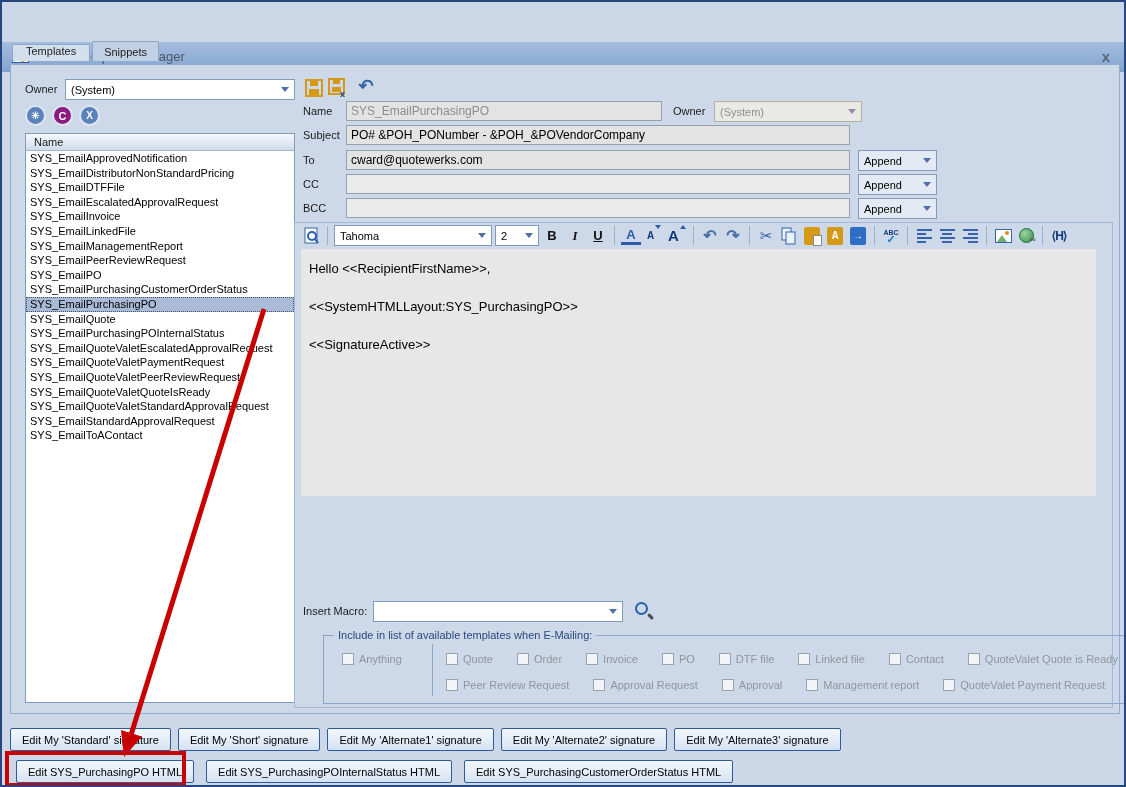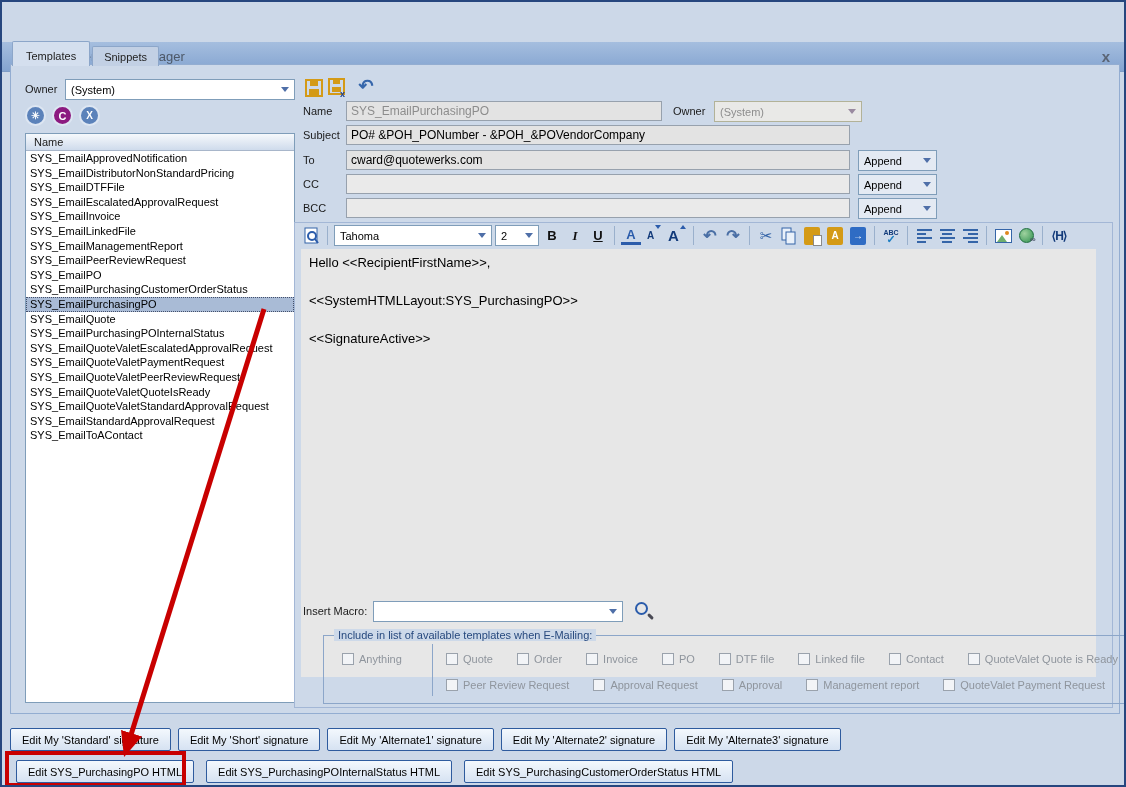--- a/index.html
+++ b/index.html
@@ -10,21 +10,21 @@
   
   .titlebar { height:30px; background:linear-gradient(#a5bedf,#84a4d0);
               display:flex; align-items:center; padding:8px 10px; border-bottom:1px solid #7d9cc6;margin-top:40px;}
   .title-text { font-size:13px; color:#4d5868; margin-left:8px; }
   .close-x { margin-left:auto; color:#5a6474; font-weight:bold; font-size:15px; cursor:default; padding:0 4px;}
 
   
   .tabs { position:absolute; top:39px; left:10px; display:flex; align-items:flex-end; z-index:3;}
   .tab { font-size:11px; padding:4px 11px 3px; border:1px solid #8ca6c9; border-bottom:none;
          background:#c2d0e4; color:#222; border-radius:2px 2px 0 0; margin-right:2px;}
-  .tab.active { background:#d4dfee; padding:8px 13px 4px; }
+  .tab.active { background:#d4dfee; padding:0 13px 4px; }
 
   .tabpage { position:absolute; top:62px; left:8px; width:1110px; height:650px;
              border:1px solid #93add1; background:#cdd9e9; }
 
   
   .lbl { position:absolute; font-size:11px; color:#1a1a1a; }
   .field { position:absolute; height:20px; background:#e3e3e3; border:1px solid #97a1ad;
            font-size:12px; color:#000; padding:2px 4px; overflow:hidden; white-space:nowrap;}
   .field.disabled { color:#8d8d8d; }
   .combo { position:absolute; height:21px; background:#fff; border:1px solid #7f9db9;
@@ -93,22 +93,22 @@
   .align.r i:nth-child(even){ width:65%; margin-left:auto;} .align.r i{width:100%;}
   .imgico { width:17px; height:14px; background:#fff; border:1px solid #3565a8; position:relative;}
   .imgico .sun { position:absolute; top:1px; right:2px; width:4px; height:4px; border-radius:50%; background:#e08a1e;}
   .imgico .mtn { position:absolute; bottom:0; left:1px; width:0; height:0;
                  border-left:5px solid transparent; border-right:5px solid transparent; border-bottom:7px solid #6fae6f;}
   .globeico { width:15px; height:15px; border-radius:50%; background:radial-gradient(circle at 35% 35%, #9fd29f, #2e8f4e); border:1px solid #1e6e3e; position:relative;}
   .globeico .chain { position:absolute; bottom:-2px; right:-3px; font-size:8px; color:#4a5568; font-weight:bold;}
   .tb.html { font-weight:bold; font-size:12px; color:#123a7a; letter-spacing:-1px;}
 
   
-  .editor { position:absolute; left:290px; top:184px; width:795px; height:428px;
-            background:#e7e7e7; padding:6px 8px; font-size:13px; color:#000; }
+  .editor { position:absolute; left:290px; top:184px; width:795px; height:247px;
+            background:#e7e7e7; padding:12px 8px; font-size:13px; color:#000; }
   .ed-line { min-height:19px; white-space:pre; }
 
   
   .magnifier { position:absolute; width:13px; height:13px; border:2px solid #2b5cab; border-radius:50%; }
   .magnifier::after { content:""; position:absolute; width:7px; height:3px; background:#4a4a55;
                       transform:rotate(45deg); left:10px; top:11px; border-radius:2px;}
 
   
   .groupbox { position:absolute; left:292px; top:570px; width:811px; height:69px;
               border:1px solid #8ca6c9;margin-left:20px; }

